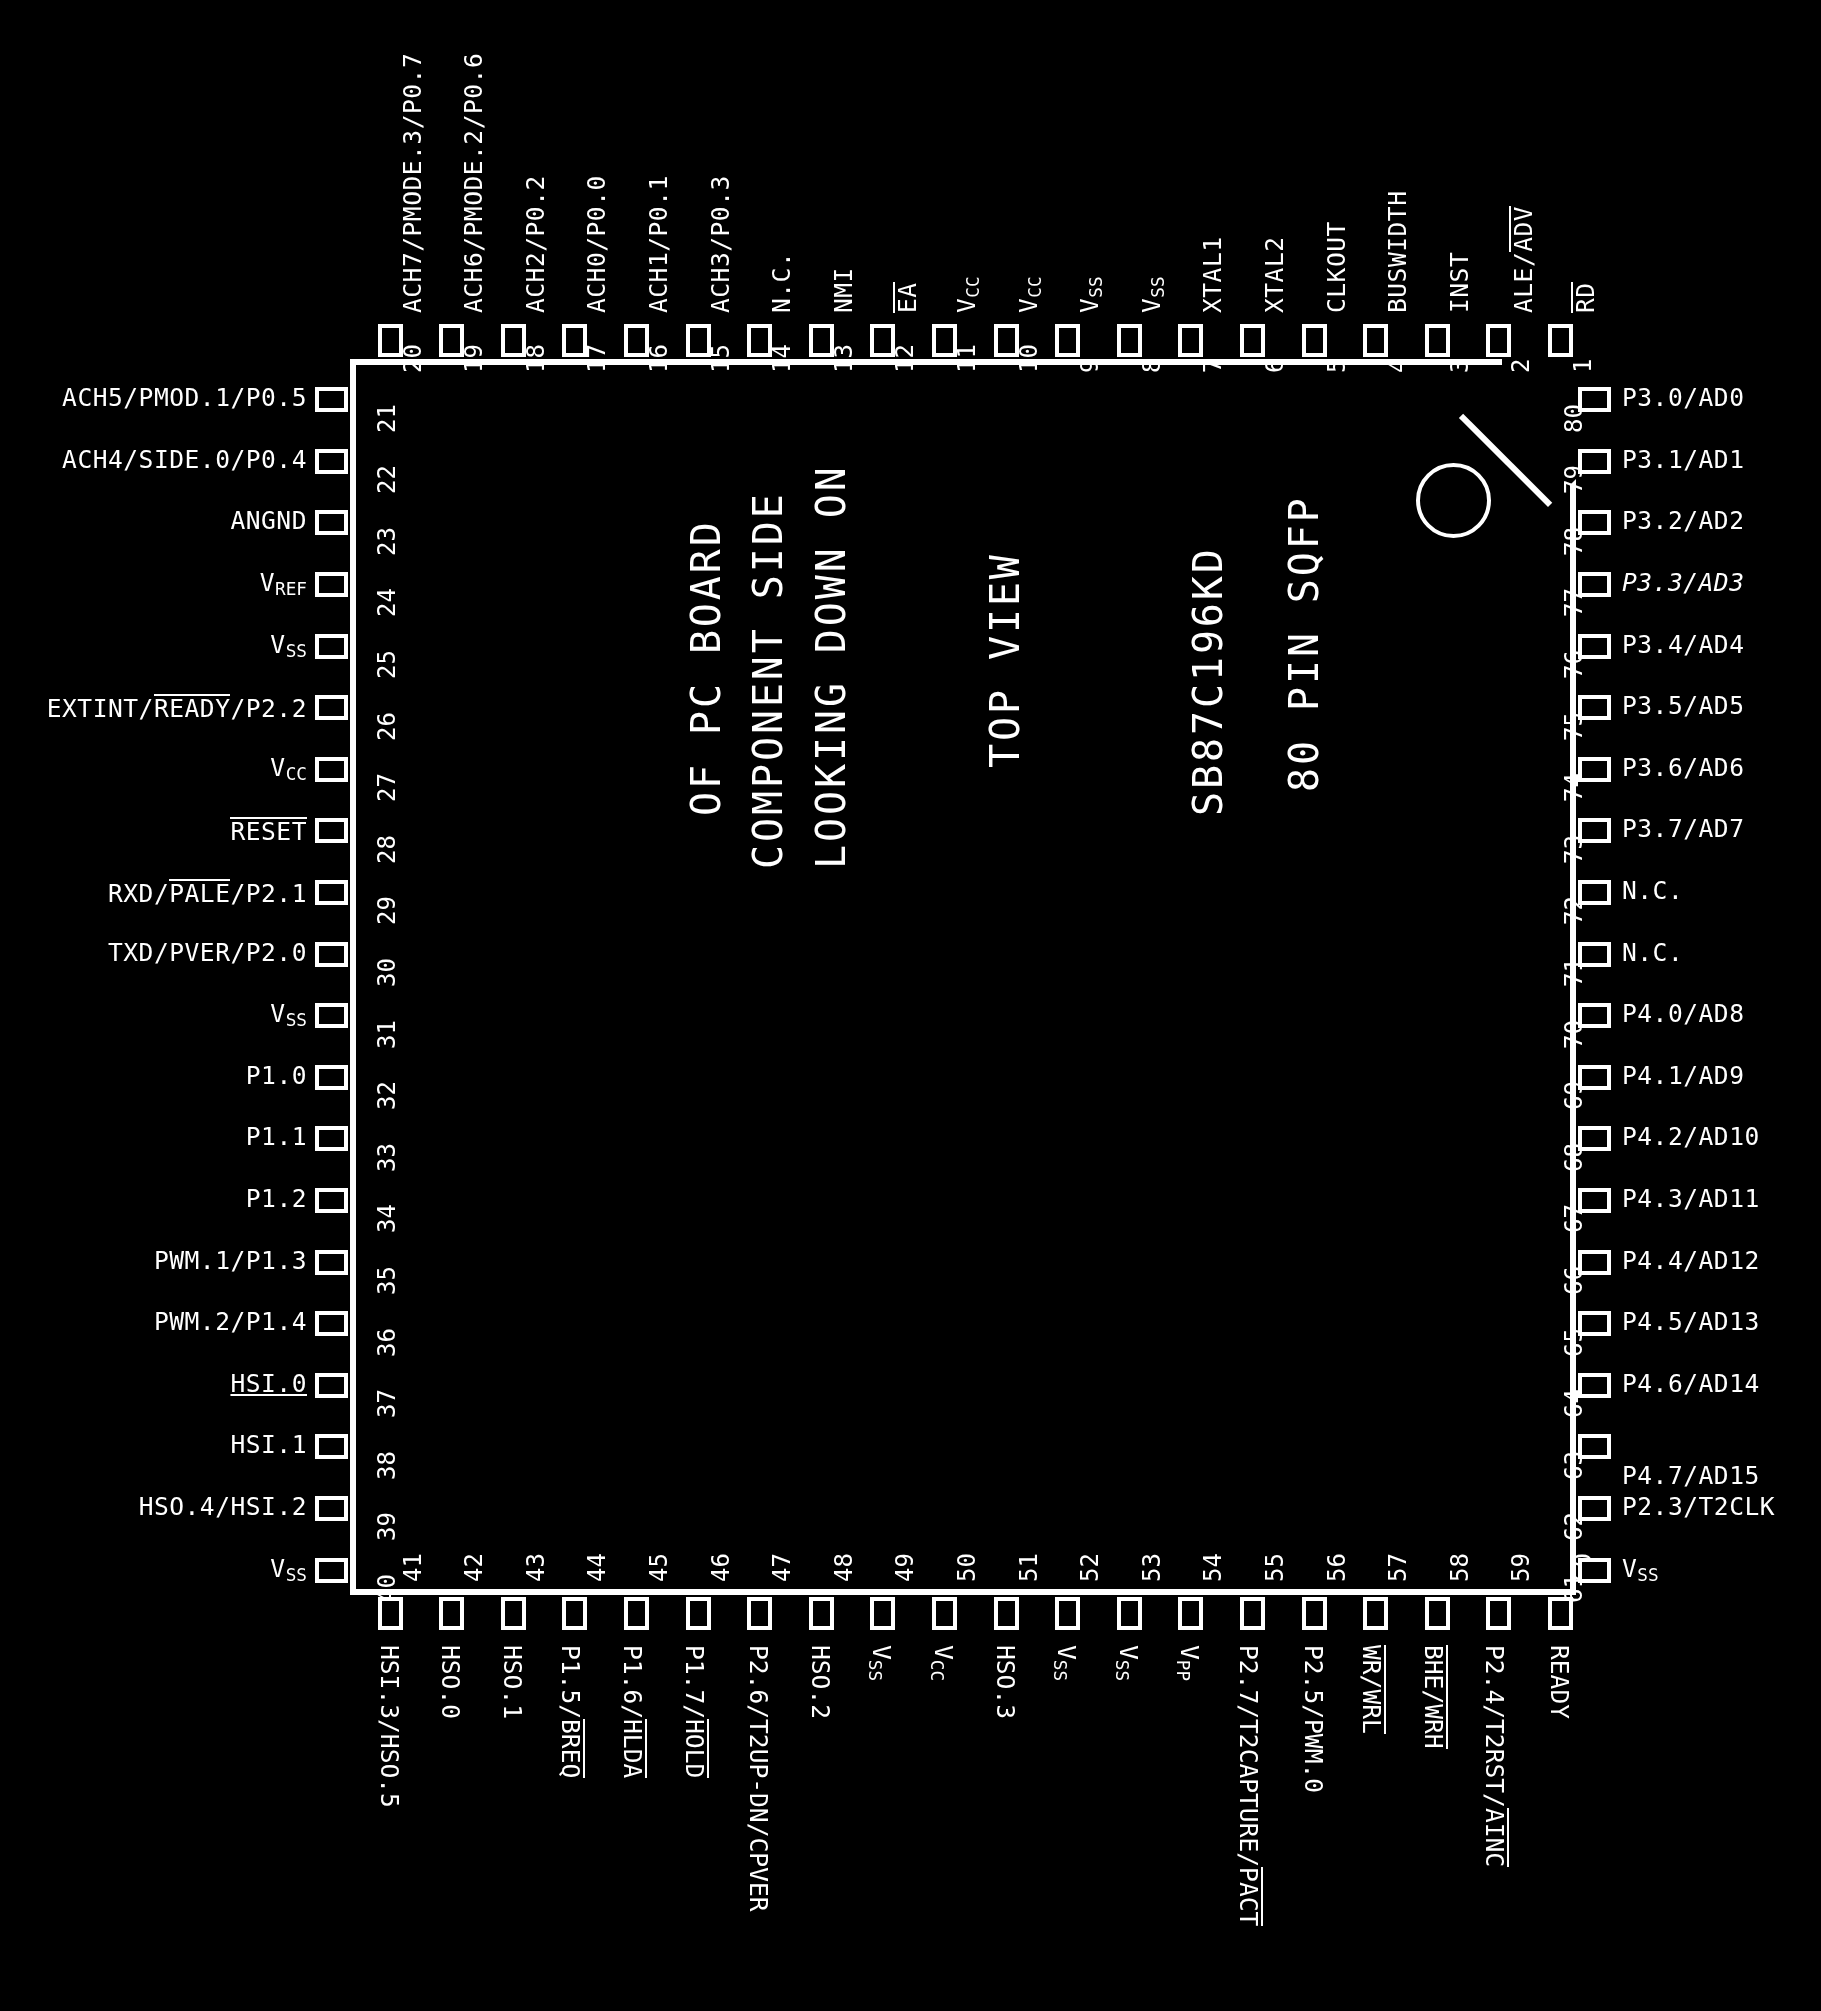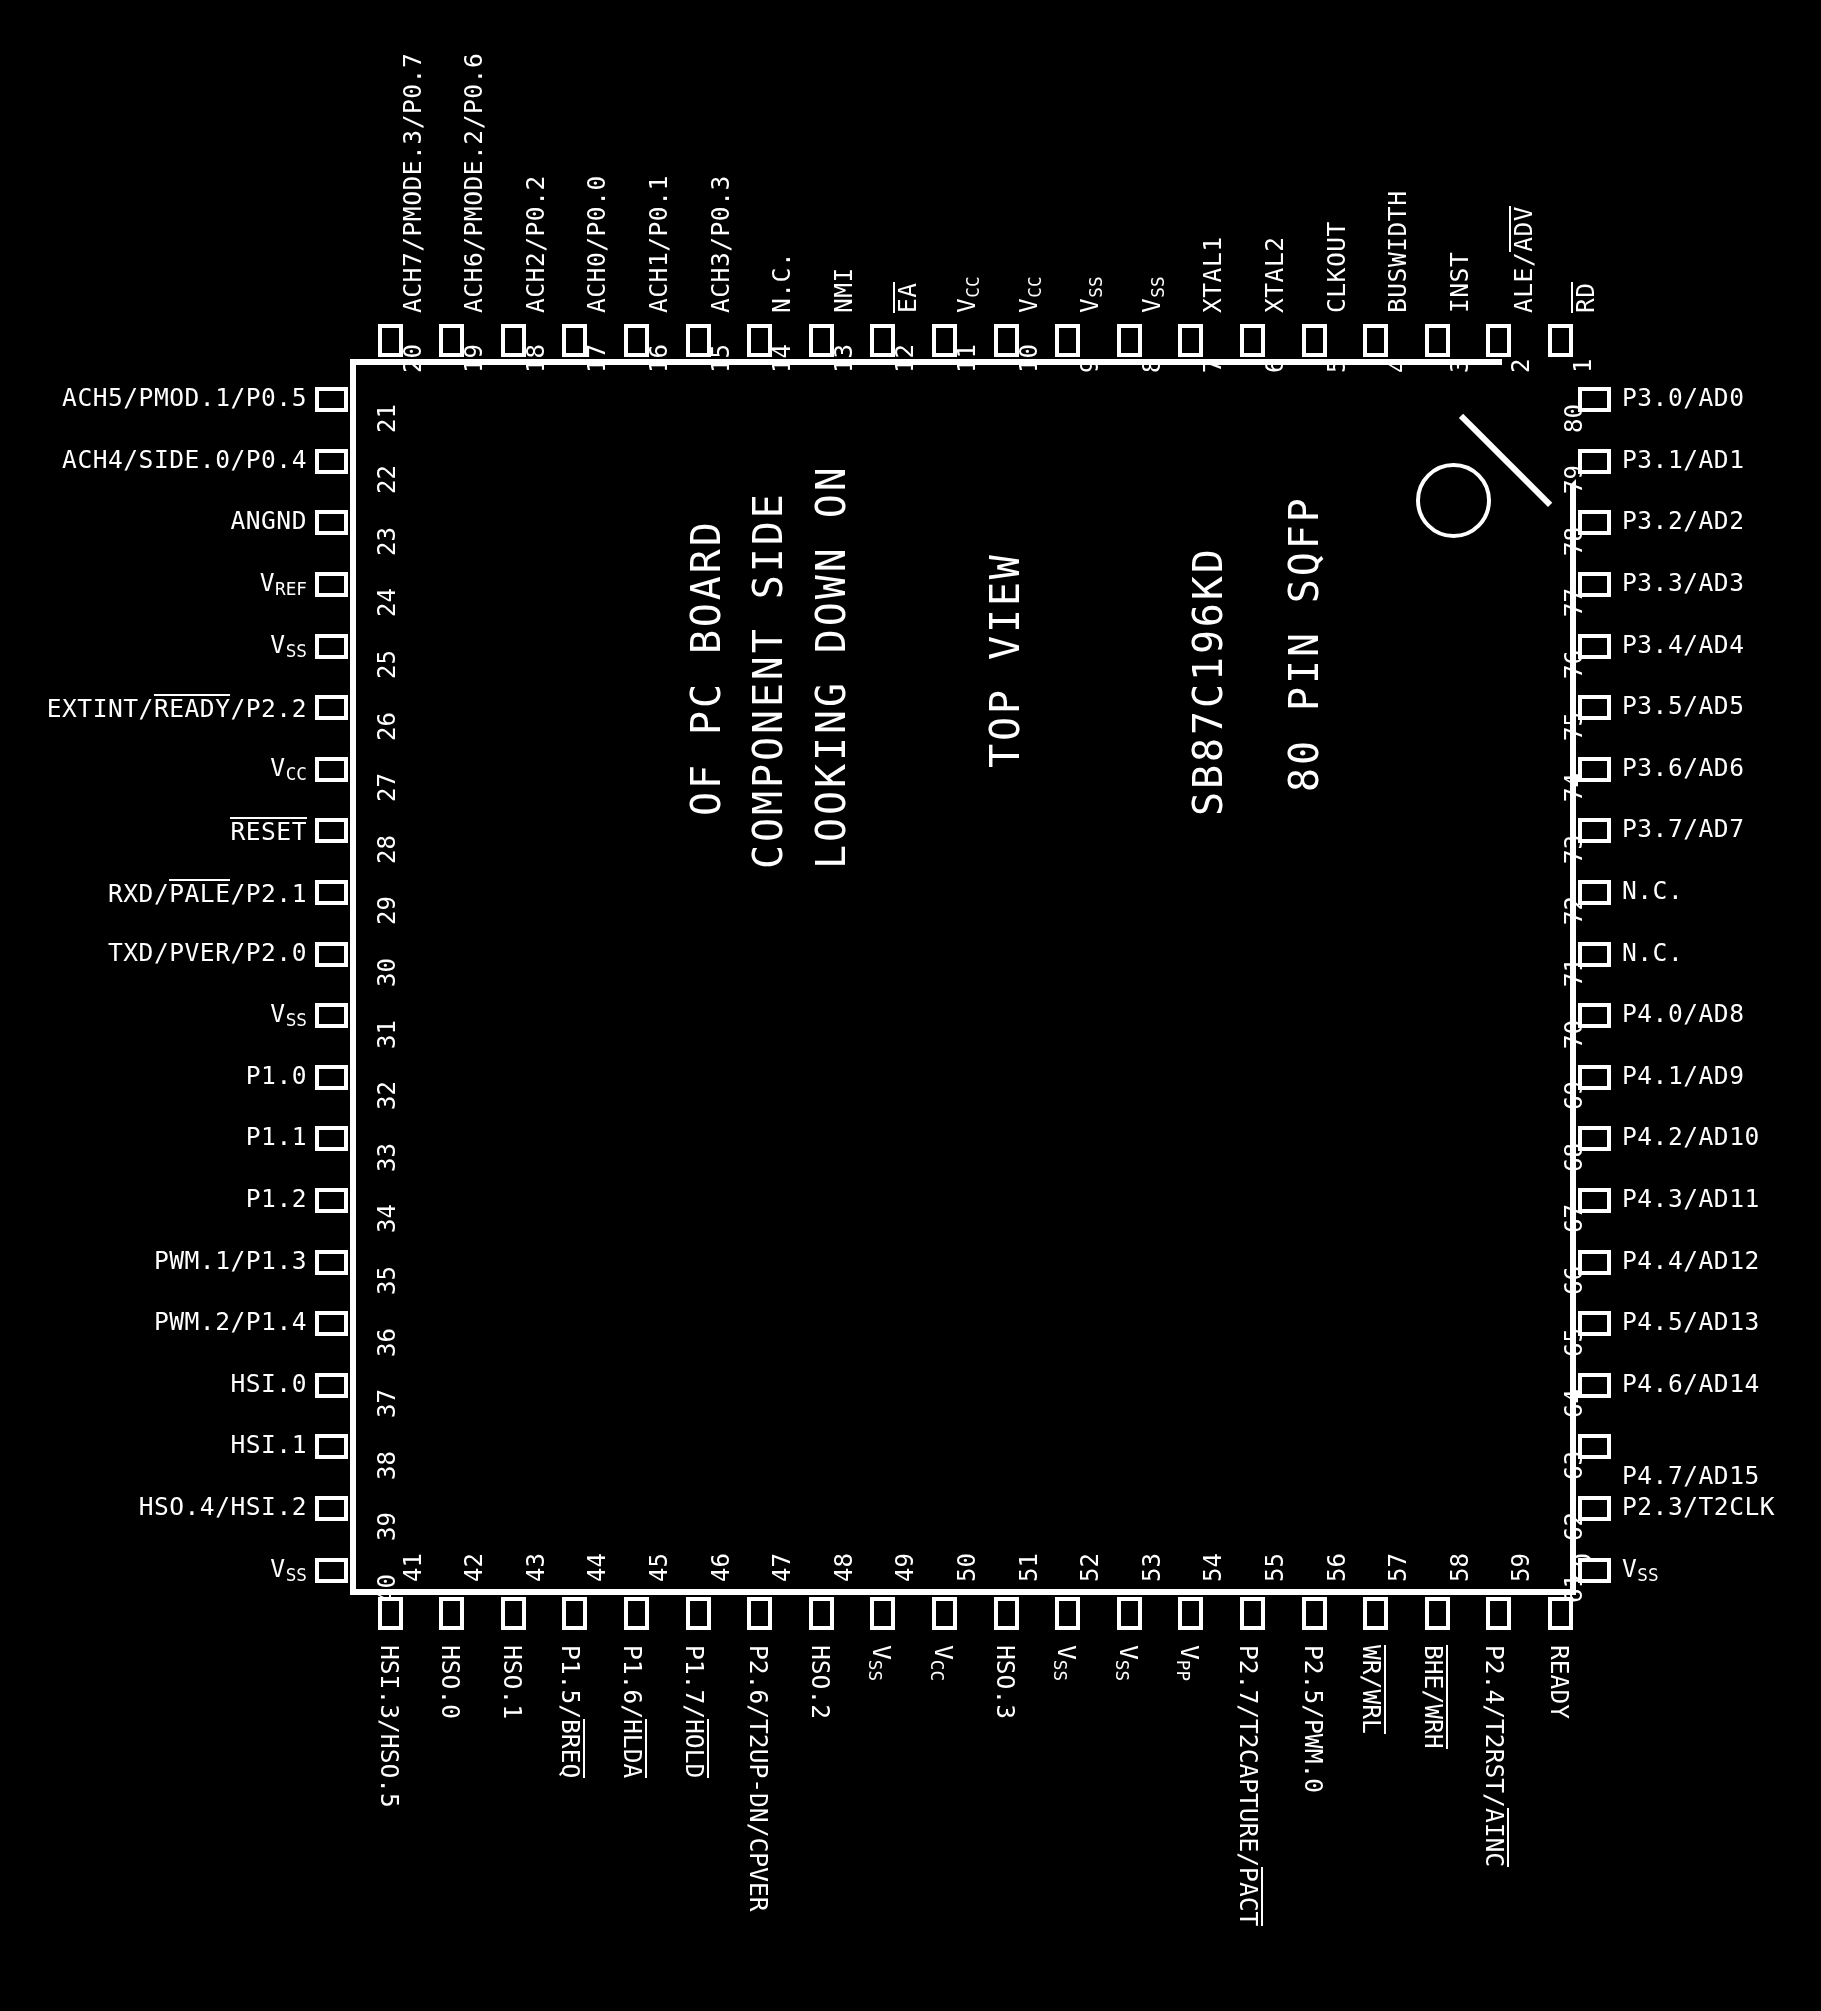--- a/index.html
+++ b/index.html
@@ -180,21 +180,21 @@
       <div class="num rot" style="left: 375px; top: 1233px;">34</div>
       <div class="lbl left" style="right: 1515px; top: 1187px;">P1.2</div>
       <div class="pin horz" style="left: 315px; top: 1250px;"></div>
       <div class="num rot" style="left: 375px; top: 1295px;">35</div>
       <div class="lbl left" style="right: 1515px; top: 1249px;">PWM.1/P1.3</div>
       <div class="pin horz" style="left: 315px; top: 1311px;"></div>
       <div class="num rot" style="left: 375px; top: 1357px;">36</div>
       <div class="lbl left" style="right: 1515px; top: 1310px;">PWM.2/P1.4</div>
       <div class="pin horz" style="left: 315px; top: 1373px;"></div>
       <div class="num rot" style="left: 375px; top: 1418px;">37</div>
-      <div class="lbl left" style="right: 1515px; top: 1372px;">HSI.0</div>
+      <div class="lbl left" style="right: 1515px; top: 1372px; text-decoration: underline;">HSI.0</div>
       <div class="pin horz" style="left: 315px; top: 1434px;"></div>
       <div class="num rot" style="left: 375px; top: 1480px;">38</div>
       <div class="lbl left" style="right: 1515px; top: 1433px;">HSI.1</div>
       <div class="pin horz" style="left: 315px; top: 1496px;"></div>
       <div class="num rot" style="left: 375px; top: 1541px;">39</div>
       <div class="lbl left" style="right: 1515px; top: 1495px;">HSO.4/HSI.2</div>
       <div class="pin horz" style="left: 315px; top: 1558px;"></div>
       <div class="num rot" style="left: 375px; top: 1603px;">40</div>
       <div class="lbl left" style="right: 1515px; top: 1557px;">V<sub>SS</sub></div>
     </div>
@@ -265,21 +265,21 @@
       <div class="num rot" style="left: 1562px; top: 433px;">80</div>
       <div class="lbl right" style="left: 1622px; top: 386px; text-align: right;">P3.0/AD0</div>
       <div class="pin horz" style="left: 1578px; top: 449px;"></div>
       <div class="num rot" style="left: 1562px; top: 494px;">79</div>
       <div class="lbl right" style="left: 1622px; top: 448px;">P3.1/AD1</div>
       <div class="pin horz" style="left: 1578px; top: 510px;"></div>
       <div class="num rot" style="left: 1562px; top: 556px;">78</div>
       <div class="lbl right" style="left: 1622px; top: 509px;">P3.2/AD2</div>
       <div class="pin horz" style="left: 1578px; top: 572px;"></div>
       <div class="num rot" style="left: 1562px; top: 617px;">77</div>
-      <div class="lbl right" style="left: 1622px; top: 571px;">P3.3/AD3</div>
+      <div class="lbl right" style="left: 1622px; top: 571px; font-style: italic;">P3.3/AD3</div>
       <div class="pin horz" style="left: 1578px; top: 634px;"></div>
       <div class="num rot" style="left: 1562px; top: 679px;">76</div>
       <div class="lbl right" style="left: 1622px; top: 633px;">P3.4/AD4</div>
       <div class="pin horz" style="left: 1578px; top: 695px;"></div>
       <div class="num rot" style="left: 1562px; top: 741px;">75</div>
       <div class="lbl right" style="left: 1622px; top: 694px;">P3.5/AD5</div>
       <div class="pin horz" style="left: 1578px; top: 757px;"></div>
       <div class="num rot" style="left: 1562px; top: 802px;">74</div>
       <div class="lbl right" style="left: 1622px; top: 756px;">P3.6/AD6</div>
       <div class="pin horz" style="left: 1578px; top: 818px;"></div>

